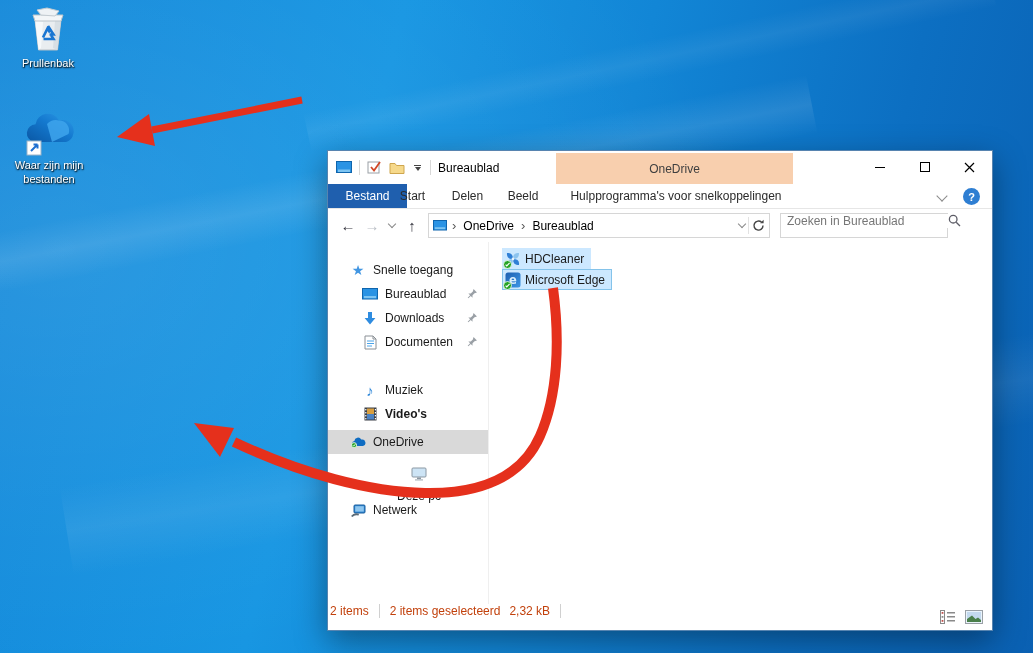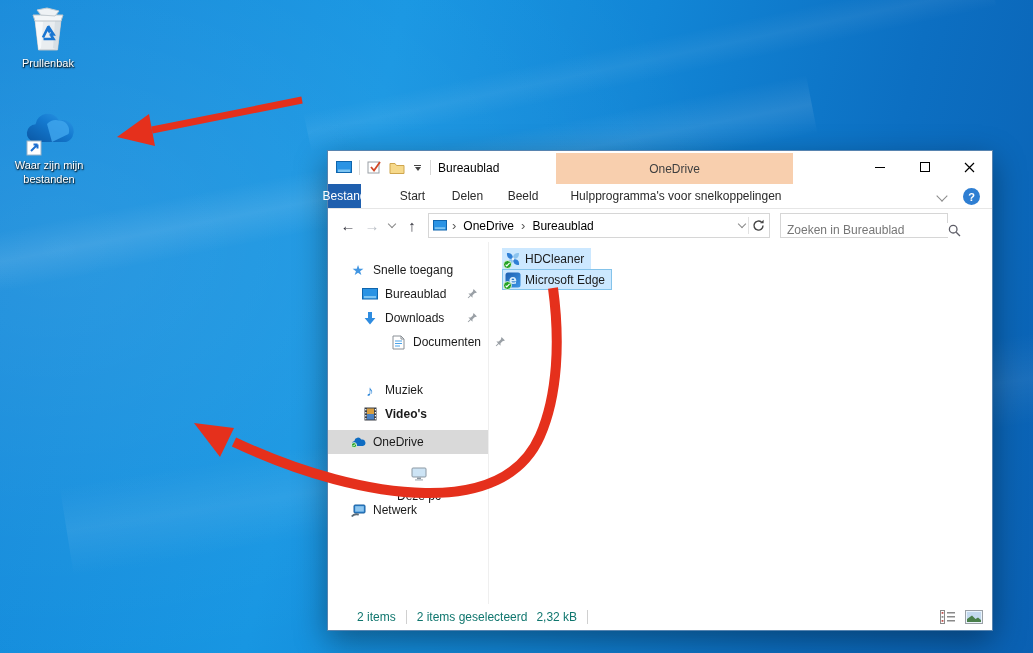--- a/index.html
+++ b/index.html
@@ -37,21 +37,21 @@
   .ctx-tab { position:absolute; left:228px; top:2px; width:237px; height:31px; background:#f8cfae;
     display:flex; align-items:center; justify-content:center; color:#3f3f3f; }
 
   .win-controls { position:absolute; right:0; top:0; height:33px; display:flex; }
   .win-btn { width:45px; height:32px; display:flex; align-items:center; justify-content:center; }
   .min-glyph { width:10px; height:1px; background:#000; }
   .max-glyph { width:10px; height:10px; border:1px solid #000; }
 
   .tabsrow { position:absolute; left:0; top:33px; width:100%; height:25px; background:#fff; border-bottom:1px solid #e6e6e6; }
   .tab { position:absolute; top:0; height:24px; display:flex; align-items:center; justify-content:center; color:#2b2b2b; }
-  .tab-file { left:0; width:33px; background:#1f5fae; color:#fff; }
+  .tab-file { left:0; width:79px; background:#1f5fae; color:#fff; }
   .tab-start { left:57px; width:55px; }
   .tab-delen { left:112px; width:55px; }
   .tab-beeld { left:167px; width:56px; }
   .tab-hulp  { left:230px; width:236px;text-align:right; }
   .ribbon-chevron { position:absolute; right:46px; top:8px; width:8px; height:8px;
     border-right:1.5px solid #8a8a8a; border-bottom:1.5px solid #8a8a8a; transform:rotate(45deg); }
   .help-btn { position:absolute; right:12px; top:4px; width:17px; height:17px; border-radius:50%;
     background:#2e7ed2; color:#fff; display:flex; align-items:center; justify-content:center;
     font-size:11px; font-weight:bold; }
 
@@ -64,21 +64,21 @@
   .chev-sm { width:6px; height:6px; border-right:1.3px solid #888; border-bottom:1.3px solid #888; transform:rotate(45deg); margin-top:-3px; }
 
   .addrbox { position:absolute; left:100px; top:4px; width:342px; height:25px; border:1px solid #d6d6d6;
     display:flex; align-items:center; gap:3px; padding:0 4px; background:#fff; }
   .crumb-sep { color:#555; font-size:13px; padding:0 2px; }
   .crumb { color:#000; padding:0 2px; }
   .addr-spacer { flex:1; }
   .addr-div { width:1px; height:17px; background:#e2e2e2; }
 
   .searchbox { position:absolute; left:452px; top:4px; width:168px; height:25px; border:1px solid #d6d6d6;
-    display:flex; align-items:flex-end; background:#fff; }
+    display:flex; align-items:flex-start; background:#fff; }
   .searchbox input { flex:1; border:0; outline:0; font:12px "Liberation Sans",sans-serif; color:#333; padding:0 6px; }
   .searchbox input::placeholder { color:#767676; }
   .search-icon-wrap { width:24px; display:flex; justify-content:center; }
 
   .body { position:absolute; left:0; top:91px; width:100%; height:364px; background:#fff; }
   .pane-div { position:absolute; left:160px; top:0; width:1px; height:364px; background:#efefef; }
 
   .sidebar { position:absolute; left:0; top:0; width:160px; height:100%; }
   .nav-row { position:absolute; left:0; width:160px; height:24px; display:flex; align-items:center; gap:7px; }
   .nav-root { padding-left:22px; }
@@ -89,21 +89,21 @@
 
   .files { position:absolute; left:161px; top:0; right:0; bottom:0; }
   .file-item { position:absolute; left:13px; height:21px; display:inline-flex; align-items:center; gap:4px;
     padding:0 6px 0 2px; border:1px solid transparent; }
   .file-sel { background:#cce8ff; border-color:#cce8ff; }
   .file-sel-focus { background:#cce8ff; border-color:#84c3ea; }
   .file-ic { position:relative; width:16px; height:16px; flex:0 0 16px; }
   .badge { position:absolute; left:-2px; bottom:-2px; }
 
   .statusbar { position:absolute; left:0; bottom:0; width:100%; height:26px; background:#fff;
-    display:flex; align-items:center; padding-left:29px; color:#0f766e; }
+    display:flex; padding-left:2px; color:#c2410c; }
   .sb-div { width:1px; height:14px; background:#d0d0d0; margin:0 10px; }
   .sb-size { margin-left:9px; }
   .sb-views { position:absolute; right:8px; top:4px; display:flex; gap:6px; }
   .sb-viewbtn { width:20px; height:18px; display:flex; align-items:center; justify-content:center; }
 
   
   .arrows { position:absolute; inset:0; z-index:50; pointer-events:none; }
 </style>
 </head>
 <body>
@@ -290,21 +290,21 @@
           <svg width="14" height="15" viewBox="0 0 14 15">
               <path d="M5 1 h4 v6 h3.4 L7 13.5 L1.6 7 H5 Z" fill="#2f8ce0"></path>
             </svg>
         </span>
         <span>Downloads</span>
         <svg class="pin" width="11" height="11" viewBox="0 0 16 16">
             <path d="M9.5 1.5 L14.5 6.5 L11 7.5 L8 10.5 L8 14 L5.5 11.5 L2 15 L1 14 L4.5 10.5 L2 8 L5.5 8 L8.5 5 Z" fill="#9aa0a6"></path>
           </svg>
       </div>
 
-      <div class="nav-row nav-child" style="top:88px;margin-left:28px;">
+      <div class="nav-row nav-child" style="top:88px;">
         <span class="nav-ic">
           <svg width="13" height="15" viewBox="0 0 13 15">
               <path d="M1 1 h8 l3 3 v10 H1 Z" fill="#fff" stroke="#8a9096"></path>
               <path d="M9 1 v3 h3" fill="none" stroke="#8a9096"></path>
               <path d="M3 6 h7 M3 8.5 h7 M3 11 h5" stroke="#4ba3e8" stroke-width="1"></path>
             </svg>
         </span>
         <span>Documenten</span>
         <svg class="pin" width="11" height="11" viewBox="0 0 16 16">
             <path d="M9.5 1.5 L14.5 6.5 L11 7.5 L8 10.5 L8 14 L5.5 11.5 L2 15 L1 14 L4.5 10.5 L2 8 L5.5 8 L8.5 5 Z" fill="#9aa0a6"></path>

